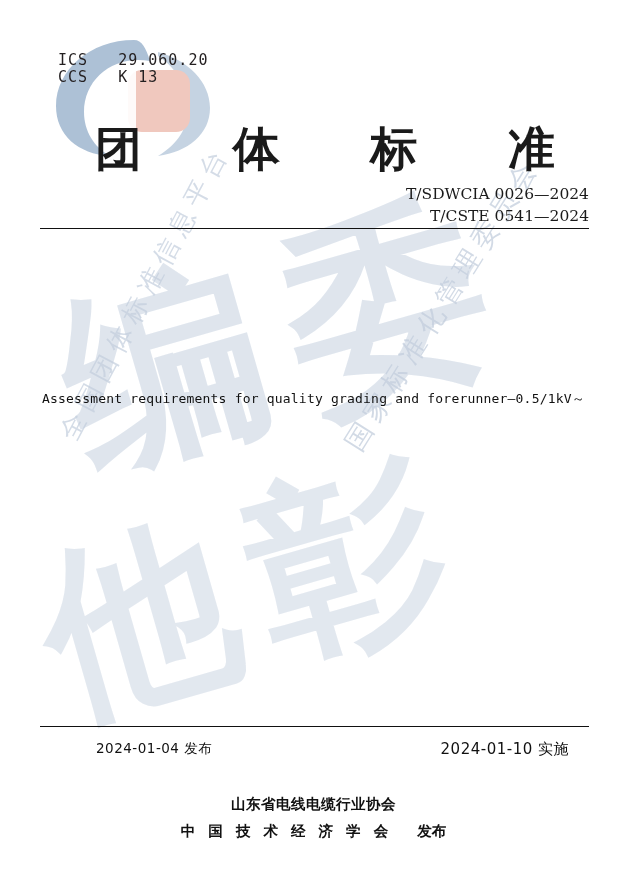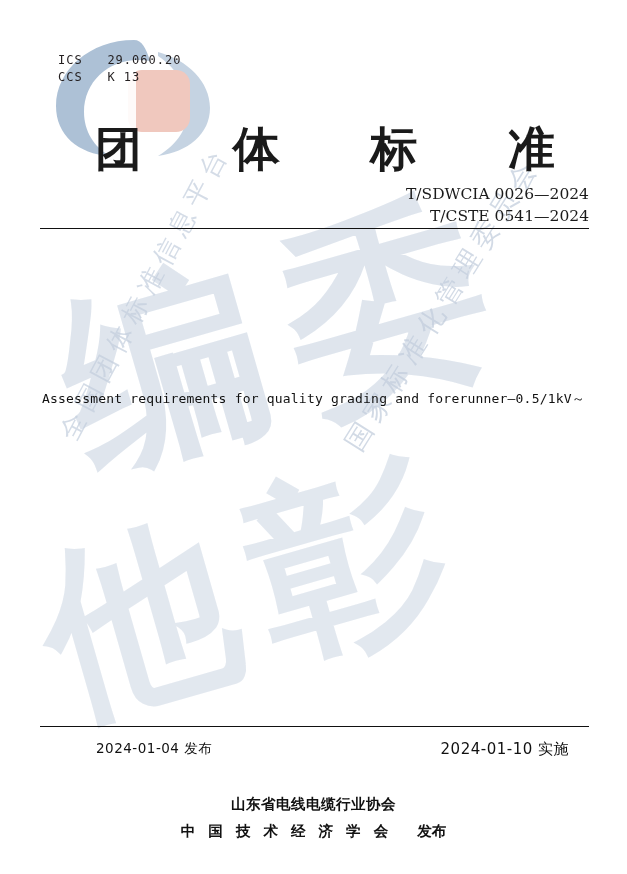--- a/index.html
+++ b/index.html
@@ -82,21 +82,21 @@
     top: 30px;
     width: 200px;
     height: 130px;
   }
   
   .codes {
     position: absolute;
     left: 58px;
     top: 52px;
     font-family: "DejaVu Sans Mono", monospace;
-    font-size: 12px;
+    font-size: 15px;
     color: #231f20;
     line-height: 17px;
     letter-spacing: 1px;
   }
   
   .bigtitle {
     position: absolute;
     left: 95px;
     top: 118px;
     width: 460px;

